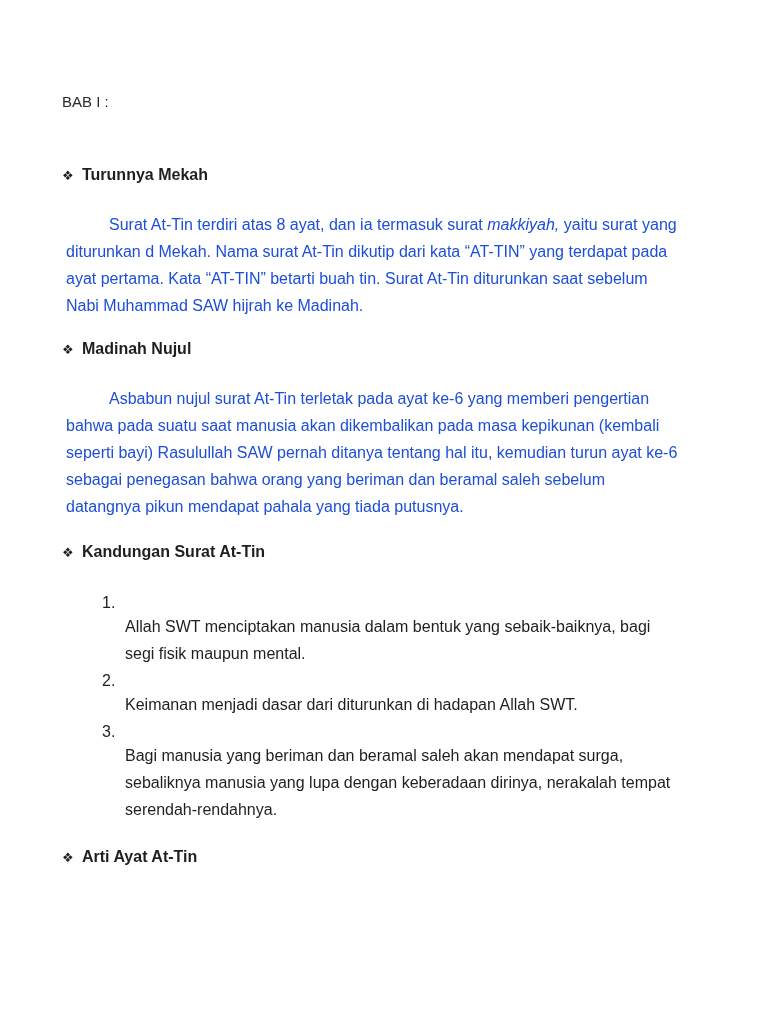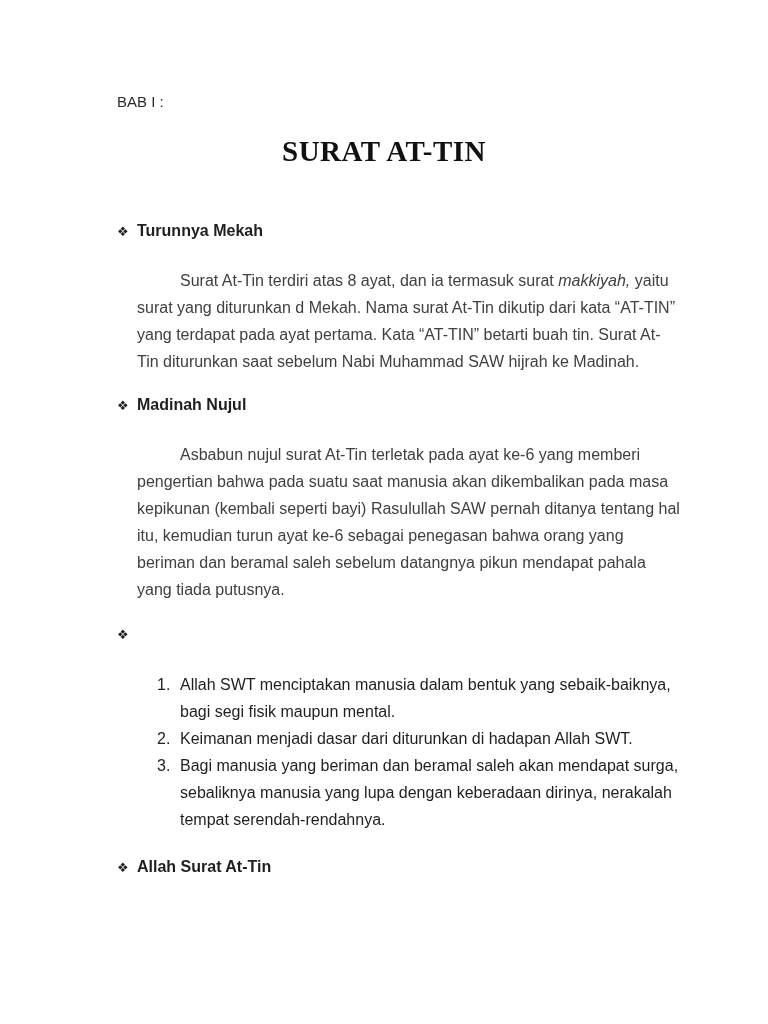--- a/index.html
+++ b/index.html
@@ -8,21 +8,21 @@
     height: 1024px;
     background: #ffffff;
     color: #212121;
     font-family: "Liberation Sans", sans-serif;
     overflow: hidden;
   }
   .doc {
     box-sizing: border-box;
     width: 768px;
     height: 1020px;
-    padding: 93px 88px 0 117px;
+    padding: 93px 88px 0 62px;
   }
   .bab {
     font-size: 15px;
     line-height: 18px;
     color: #2a2a2a;
   }
   .title {
     font-family: "Liberation Serif", serif;
     font-weight: 700;
     font-size: 29px;
@@ -48,77 +48,77 @@
     font-size: 13px;
     font-weight: 400;
   }
   .h1 { margin-top: 54px; }
   .h2 { margin-top: 20px; }
   .h3 { margin-top: 22px; }
   .h4 { margin-top: 24px; }
   .para {
     font-size: 16px;
     line-height: 27px;
-    margin: 25px 0 0 20px;
+    margin: 25px 0 0 4px;
     text-indent: 43px;
-    color: #404040;
+    color: #1d4ed8;
   }
   .para .it { font-style: italic; }
   .num-list {
     margin: 26px 0 0 40px;
   }
   .li {
     display: flex;
     font-size: 16px;
     line-height: 27px;
     color: #1f1f1f;
   }
   .li .num {
     flex: 0 0 23px;
     width: 23px;
   }
-  .li .li-text { flex: 1; }
+  .li .li-text { flex: 1; margin-top: 24px; }
 </style>
 </head>
 <body>
 
 <div class="doc">
 
   <div class="bab">BAB I :</div>
 
-  <div class="title">SURAT AT-TIN</div>
 
   <div class="sec-heading h1">
     <span class="bullet">❖</span>
     <span>Turunnya Mekah</span>
   </div>
   <div class="para"><span>Surat At-Tin terdiri atas 8 ayat, dan ia termasuk surat </span><span class="it">makkiyah,</span><span> yaitu surat yang diturunkan d Mekah. Nama surat At-Tin dikutip dari kata “AT-TIN” yang terdapat pada ayat pertama. Kata “AT-TIN” betarti buah tin. Surat At-Tin diturunkan saat sebelum Nabi Muhammad SAW hijrah ke Madinah.</span></div>
 
   <div class="sec-heading h2">
     <span class="bullet">❖</span>
     <span>Madinah Nujul</span>
   </div>
   <div class="para">Asbabun nujul surat At-Tin terletak pada ayat ke-6 yang memberi pengertian bahwa pada suatu saat manusia akan dikembalikan pada masa kepikunan (kembali seperti bayi) Rasulullah SAW pernah ditanya tentang hal itu, kemudian turun ayat ke-6 sebagai penegasan bahwa orang yang beriman dan beramal saleh sebelum datangnya pikun mendapat pahala yang tiada putusnya.</div>
 
   <div class="sec-heading h3">
     <span class="bullet">❖</span>
+    <span>Kandungan Surat At-Tin</span>
   </div>
   <div class="num-list">
     <div class="li">
       <span class="num">1.</span>
       <span class="li-text">Allah SWT menciptakan manusia dalam bentuk yang sebaik-baiknya, bagi segi fisik maupun mental.</span>
     </div>
     <div class="li">
       <span class="num">2.</span>
       <span class="li-text">Keimanan menjadi dasar dari diturunkan di hadapan Allah SWT.</span>
     </div>
     <div class="li">
       <span class="num">3.</span>
       <span class="li-text">Bagi manusia yang beriman dan beramal saleh akan mendapat surga, sebaliknya manusia yang lupa dengan keberadaan dirinya, nerakalah tempat serendah-rendahnya.</span>
     </div>
   </div>
 
   <div class="sec-heading h4">
     <span class="bullet">❖</span>
-    <span>Allah Surat At-Tin</span>
+    <span>Arti Ayat At-Tin</span>
   </div>
 
 </div>
 
 </body></html>

